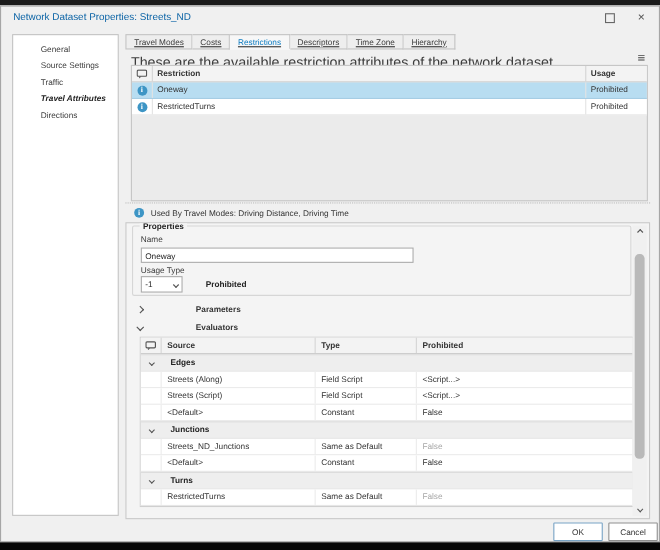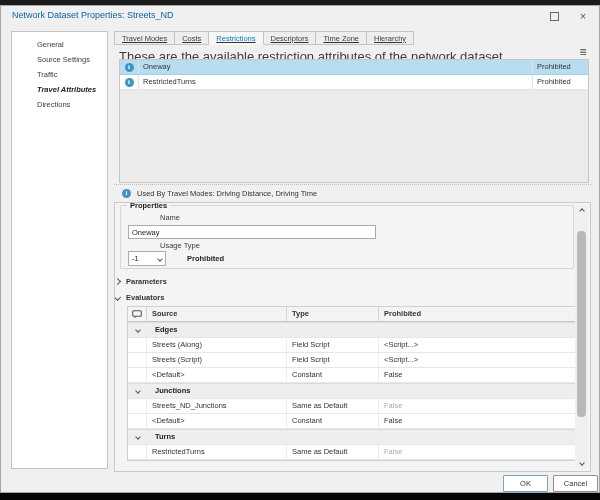--- a/index.html
+++ b/index.html
@@ -62,31 +62,31 @@
   .lower{left:113px;top:196px;width:477px;height:270px;border:1px solid #c9c9c9;background:#f4f4f4;overflow:hidden;}
 
   
   .sbar{right:2px;top:2px;width:13px;height:264px;background:#f0f0f0;}
   .sarrow{left:0;width:13px;height:12px;display:flex;align-items:center;justify-content:center;color:#888;cursor:pointer;}
   .sthumb{left:2px;top:26px;width:9px;height:186px;background:#b9b9b9;border-radius:4px;cursor:pointer;}
 
   
   .fieldset{left:5px;top:2px;width:454px;height:64px;border:1px solid #d6d6d6;border-radius:2px;}
   .legend{position:absolute;top:-5px;left:6px;background:#f4f4f4;padding:0 3px;font-size:7.5px;font-weight:bold;color:#222;}
-  .flabel{position:absolute;left:7px;font-size:7.5px;color:#3c3c3c;margin-left:32px;}
+  .flabel{position:absolute;left:7px;font-size:7.5px;color:#3c3c3c;}
   .name-input{position:absolute;left:7px;top:19px;width:240px;height:12px;border:1px solid #ababab;background:#fff;
     font-size:7.5px;font-family:"Liberation Sans",sans-serif;padding:0 3px;color:#222;}
   .combo{position:absolute;left:7px;top:45px;width:36px;height:13px;border:1px solid #ababab;background:#fff;
     display:flex;align-items:center;font-size:7.5px;color:#222;cursor:pointer;}
   .combo .val{flex:1;padding-left:3px;}
   .combo .dd{width:11px;display:flex;align-items:center;justify-content:center;}
   .usage-word{position:absolute;left:66px;top:48px;font-size:7.5px;font-weight:bold;color:#222;}
 
   
-  .expander{position:absolute;left:0;display:flex;align-items:center;font-size:7.5px;color:#2e2e2e;cursor:pointer;}
+  .expander{position:absolute;left:10px;display:flex;align-items:center;font-size:7.5px;color:#2e2e2e;cursor:pointer;gap:42px;}
   .expander .lbl{margin-left:6px;font-weight:bold;color:#333;}
 
   
   .chev{display:inline-block;width:4px;height:4px;border-right:1.2px solid #555;border-bottom:1.2px solid #555;flex:none;}
   .chev.down{transform:rotate(45deg);}
   .chev.right{transform:rotate(-45deg);}
   .chev.sm{width:3px;height:3px;}
   .chev.up{transform:rotate(-135deg);}
 
   
@@ -143,20 +143,30 @@
         <div class="tab">Time Zone</div>
         <div class="tab">Hierarchy</div>
       </div>
 
     <div class="abs desc">These are the available restriction attributes of the network dataset.</div>
     <div class="abs hamburger">
       <span>≡</span>
     </div>
 
     <div class="abs rtable">
+      <div class="rrow head">
+        <div class="c-ic">
+          <svg class="cmt" width="10" height="9" viewBox="0 0 10 9">
+            <rect x="0.7" y="0.7" width="8.6" height="5.6" rx="1" fill="none" stroke="#555" stroke-width="1.1"></rect>
+            <path d="M2.5 6.5 L2.5 8.3 L4.5 6.5" fill="#555"></path>
+          </svg>
+        </div>
+        <div class="c-restriction">Restriction</div>
+        <div class="c-usage">Usage</div>
+      </div>
       <div id="restriction-body">
           <div class="rrow sel">
             <div class="c-ic">
               <span class="info-ic">i</span>
             </div>
             <div class="c-restriction">Oneway</div>
             <div class="c-usage">Prohibited</div>
           </div>
           <div class="rrow">
             <div class="c-ic">

